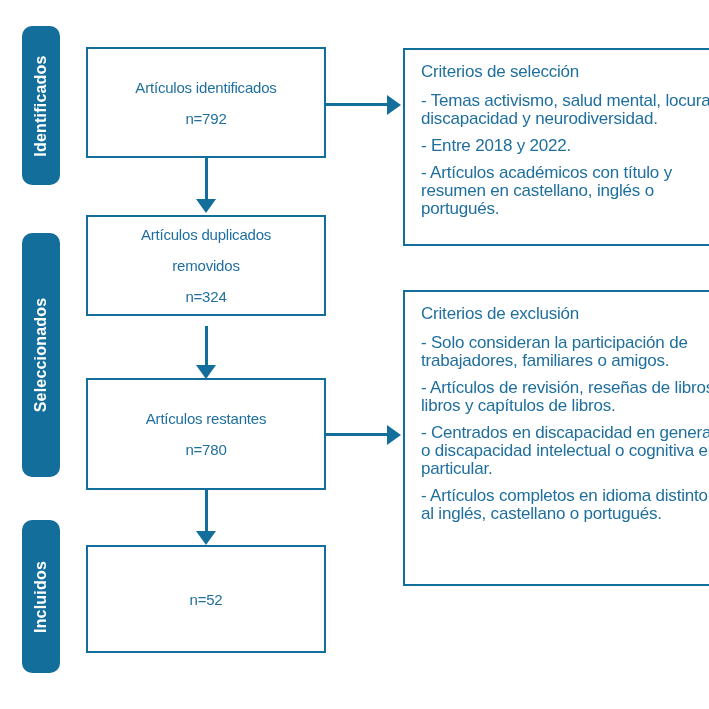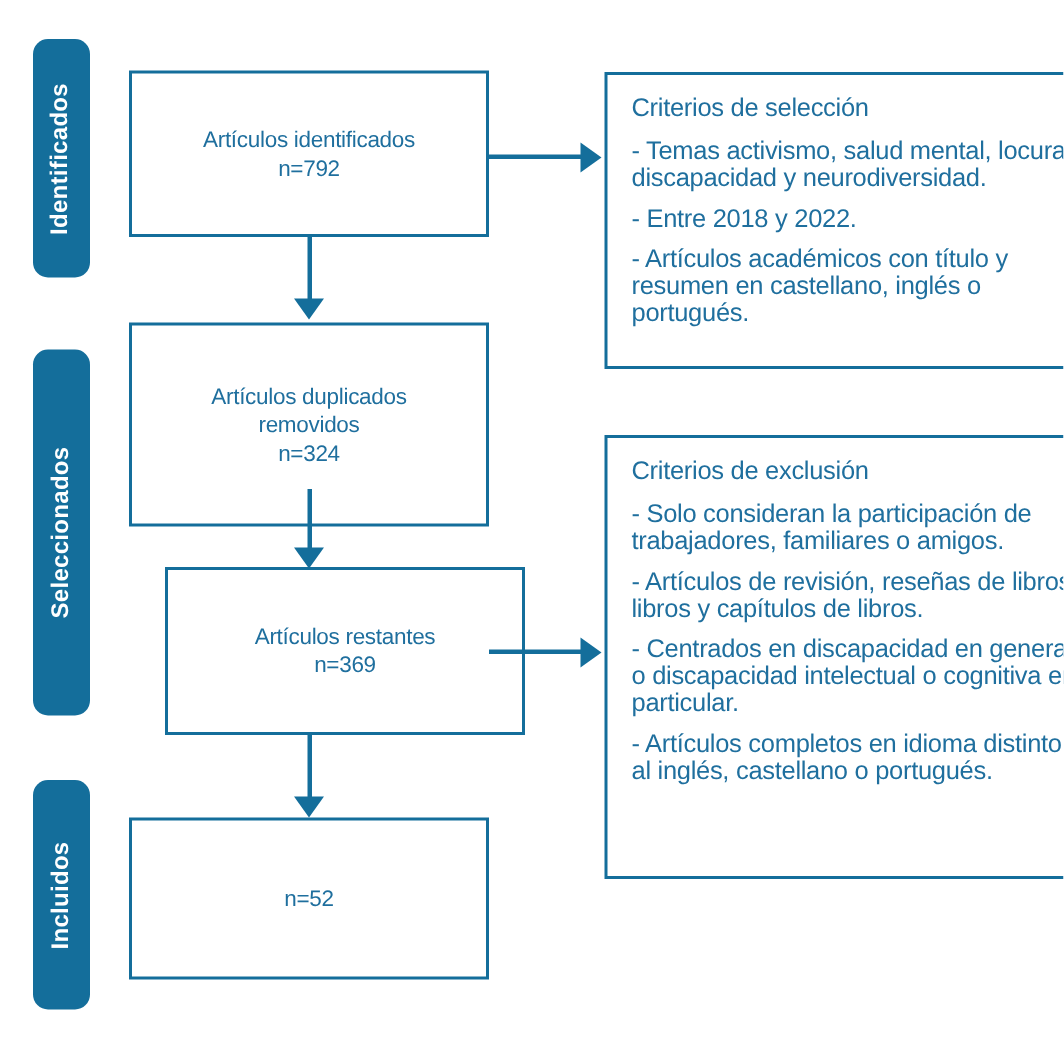--- a/index.html
+++ b/index.html
@@ -44,20 +44,21 @@
     background: #ffffff;
     display: flex;
     flex-direction: column;
     align-items: center;
     justify-content: center;
     text-align: center;
     color: var(--text);
     font-size: 15px;
     line-height: 19px;
     letter-spacing: -0.2px;
+    gap: 12px;
   }
   
   .rbox {
     position: absolute;
     left: 403px;
     width: 335px;
     border: 2px solid var(--teal);
     background: #ffffff;
     padding: 13px 16px;
     color: var(--text);
@@ -107,28 +108,28 @@
     <span>Seleccionados</span>
   </div>
   <div class="pill" style="top:520px; height:153px;">
     <span>Incluidos</span>
   </div>
 
   <div class="box" style="top:47px; height:111px;">
     <div>Artículos identificados</div>
     <div>n=792</div>
   </div>
-  <div class="box" style="top:215px; height:136px;">
+  <div class="box" style="top:215px; height:101px;">
     <div>Artículos duplicados</div>
     <div>removidos</div>
     <div>n=324</div>
   </div>
-  <div class="box" style="top:378px; height:112px;margin-left:24px;">
+  <div class="box" style="top:378px; height:112px;">
     <div>Artículos restantes</div>
-    <div>n=369</div>
+    <div>n=780</div>
   </div>
   <div class="box" style="top:545px; height:108px;">
     <div>n=52</div>
   </div>
 
   <div class="rbox" style="top:48px; height:198px;">
     <div class="rtitle">Criterios de selección</div>
     <div class="ritem">- Temas activismo, salud mental, locura, discapacidad y neurodiversidad.</div>
     <div class="ritem">- Entre 2018 y 2022.</div>
     <div class="ritem">- Artículos académicos con título y resumen en castellano, inglés o portugués.</div>

